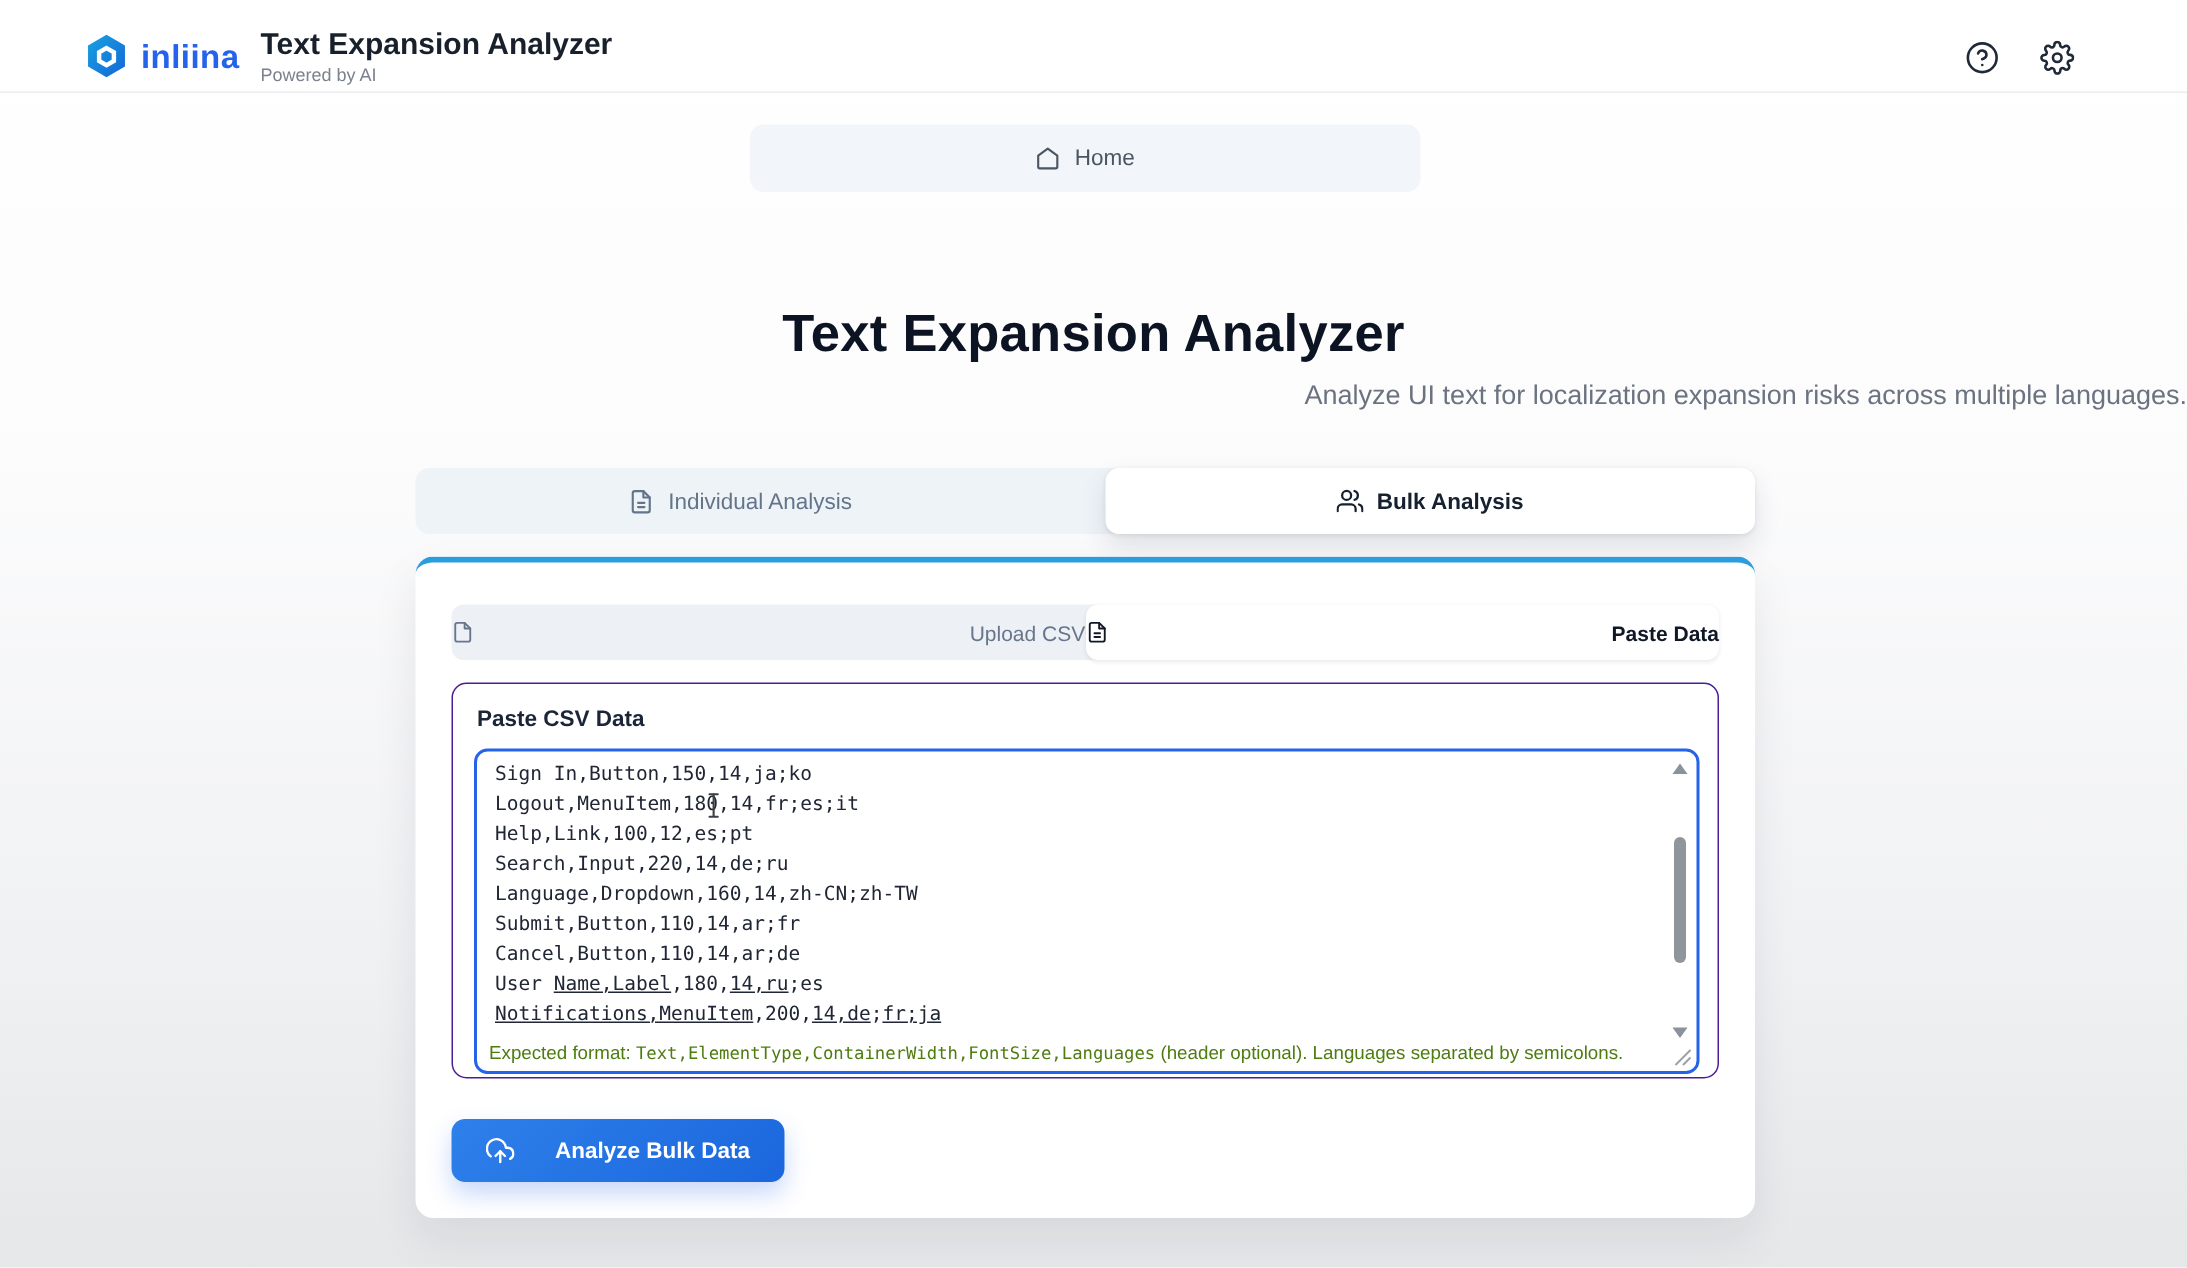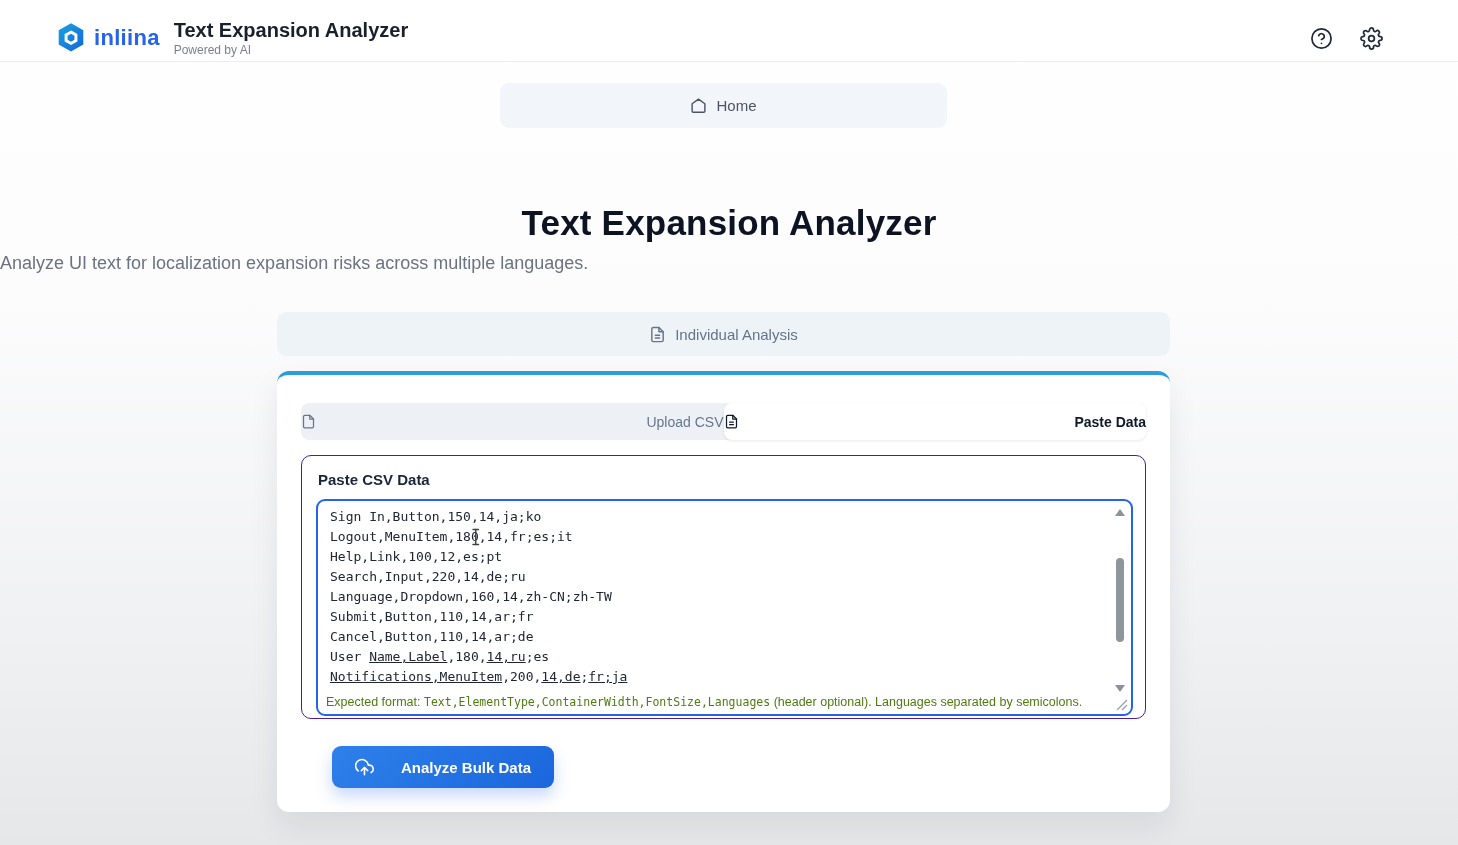--- a/index.html
+++ b/index.html
@@ -43,21 +43,21 @@
     box-shadow:0 8px 18px rgba(30,41,59,.12), 0 1px 3px rgba(30,41,59,.08);
   }
   .tab.active .ticon { color:#101828; }
 
   
   .hero-title {
     position:absolute; top:203px; left:0; width:100%; text-align:center;
     font-size:35px; font-weight:800; color:#0c1322; letter-spacing:.2px;
   }
   .hero-sub {
-    position:absolute; top:253px; left:0; width:100%; text-align:left;
+    position:absolute; top:253px; left:0; width:100%; text-align:right;
     font-size:18px; color:#6b7280;
   }
 
   
   .mode-tabs {
     position:absolute; left:277px; top:312px; width:893px; height:44px;
     background:#eef3f8; border-radius:9px; display:flex;gap:26px;
   }
   .mode-tabs .tab { font-size:15px; color:#64748b; }
   .mode-tabs .tab .ticon { color:#64748b; }
@@ -109,21 +109,20 @@
   .panel-hint .code { font-family:"DejaVu Sans Mono", monospace; font-size:11.5px; }
 
   
   .analyze-btn {
     position:absolute; left:24px; top:371px; width:222px; height:42px;
     border:none; border-radius:9px; cursor:pointer;
     background:linear-gradient(135deg,#2e80ea 0%,#1b66dd 100%);
     color:#ffffff; font-family:"Liberation Sans",sans-serif; font-size:15px; font-weight:700;
     display:flex; align-items:center; justify-content:center; gap:27px;
     box-shadow:0 8px 16px rgba(37,99,235,.25);
-    margin-left:31px;
   }
 
   
   .ibeam { position:absolute; left:471px; top:528px; width:10px; height:18px; pointer-events:none; }
 </style>
 </head>
 <body>
 
 <div class="appbar">
   <div class="brand">
@@ -175,20 +174,29 @@
 <div class="mode-tabs">
   <div class="tab">
     <svg class="ticon" viewBox="0 0 24 24" width="17" height="17" fill="none" stroke="currentColor" stroke-width="2" stroke-linecap="round" stroke-linejoin="round">
       <path d="M14 2H6a2 2 0 0 0-2 2v16a2 2 0 0 0 2 2h12a2 2 0 0 0 2-2V8z"></path>
         <polyline points="14 2 14 8 20 8"></polyline>
         <line x1="9" y1="13" x2="15" y2="13"></line>
         <line x1="9" y1="17" x2="15" y2="17"></line>
     </svg>
     <span>Individual Analysis</span>
   </div>
+  <div class="tab active">
+    <svg class="ticon" viewBox="0 0 24 24" width="18" height="18" fill="none" stroke="currentColor" stroke-width="2" stroke-linecap="round" stroke-linejoin="round">
+      <path d="M17 21v-2a4 4 0 0 0-4-4H5a4 4 0 0 0-4 4v2"></path>
+        <circle cx="9" cy="7" r="4"></circle>
+        <path d="M23 21v-2a4 4 0 0 0-3-3.87"></path>
+        <path d="M16 3.13a4 4 0 0 1 0 7.75"></path>
+    </svg>
+    <span>Bulk Analysis</span>
+  </div>
 </div>
 
 <div class="card">
 
   <div class="input-tabs">
     <div class="tab">
       <svg class="ticon" viewBox="0 0 24 24" width="15" height="15" fill="none" stroke="currentColor" stroke-width="2" stroke-linecap="round" stroke-linejoin="round">
         <path d="M14 2H6a2 2 0 0 0-2 2v16a2 2 0 0 0 2 2h12a2 2 0 0 0 2-2V8z"></path>
           <polyline points="14 2 14 8 20 8"></polyline>
       </svg>

